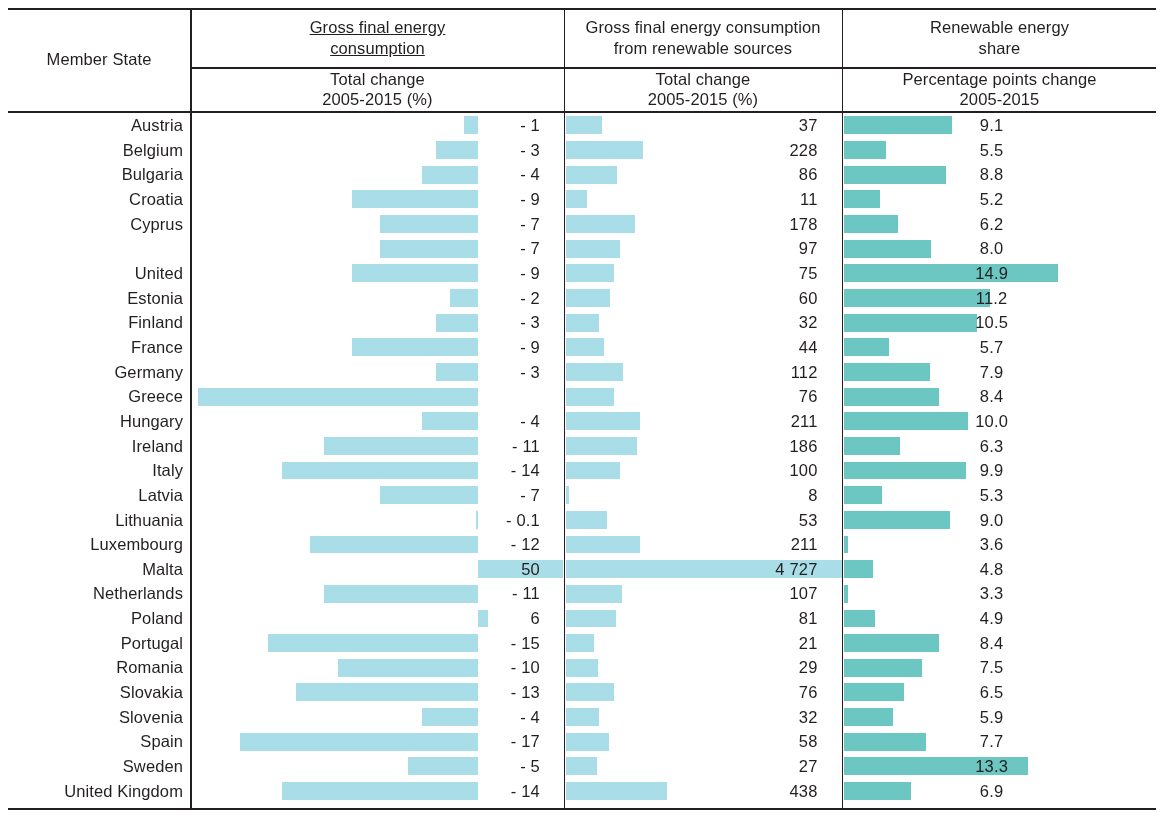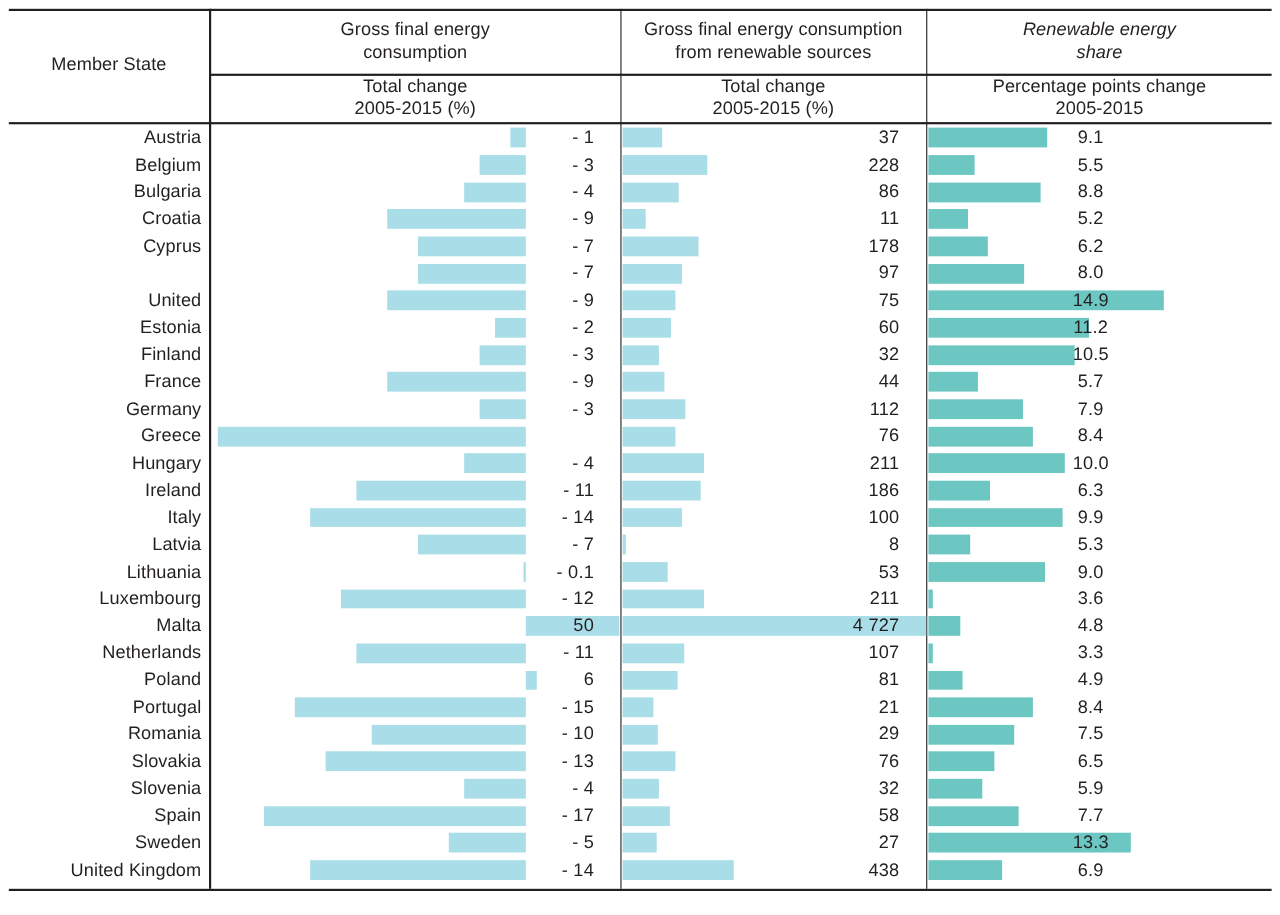--- a/index.html
+++ b/index.html
@@ -71,39 +71,39 @@
 
   <div class="vline" style="left:190px;top:8px;height:800px;"></div>
   <div class="vline" style="left:563.5px;top:8px;height:800px;"></div>
   <div class="vline" style="left:841.5px;top:8px;height:800px;"></div>
 
   <div class="hdr" style="left:8px;top:8px;width:182px;height:103px;">
     <span>Member State</span>
   </div>
 
   <div class="hdr" style="left:192px;top:8px;width:371px;height:59px;">
-    <span class="nl" style="white-space:pre-line;">Gross final energy
+    <span class="nl" style="white-space:pre-line;text-decoration:underline;">Gross final energy
 consumption</span>
   </div>
   <div class="hdr" style="left:192px;top:67px;width:371px;height:44px;">
     <span style="white-space:pre-line;">Total change
 2005-2015 (%)</span>
   </div>
 
   <div class="hdr" style="left:565px;top:8px;width:276px;height:59px;">
     <span style="white-space:pre-line;">Gross final energy consumption
 from renewable sources</span>
   </div>
   <div class="hdr" style="left:565px;top:67px;width:276px;height:44px;">
     <span style="white-space:pre-line;">Total change
 2005-2015 (%)</span>
   </div>
 
   <div class="hdr" style="left:843px;top:8px;width:313px;height:59px;">
-    <span style="white-space:pre-line;font-style:italic;">Renewable energy
+    <span style="white-space:pre-line;">Renewable energy
 share</span>
   </div>
   <div class="hdr" style="left:843px;top:67px;width:313px;height:44px;">
     <span style="white-space:pre-line;">Percentage points change
 2005-2015</span>
   </div>
 
   <div id="rows">
       <div class="row">
         <div class="state">Austria</div>

